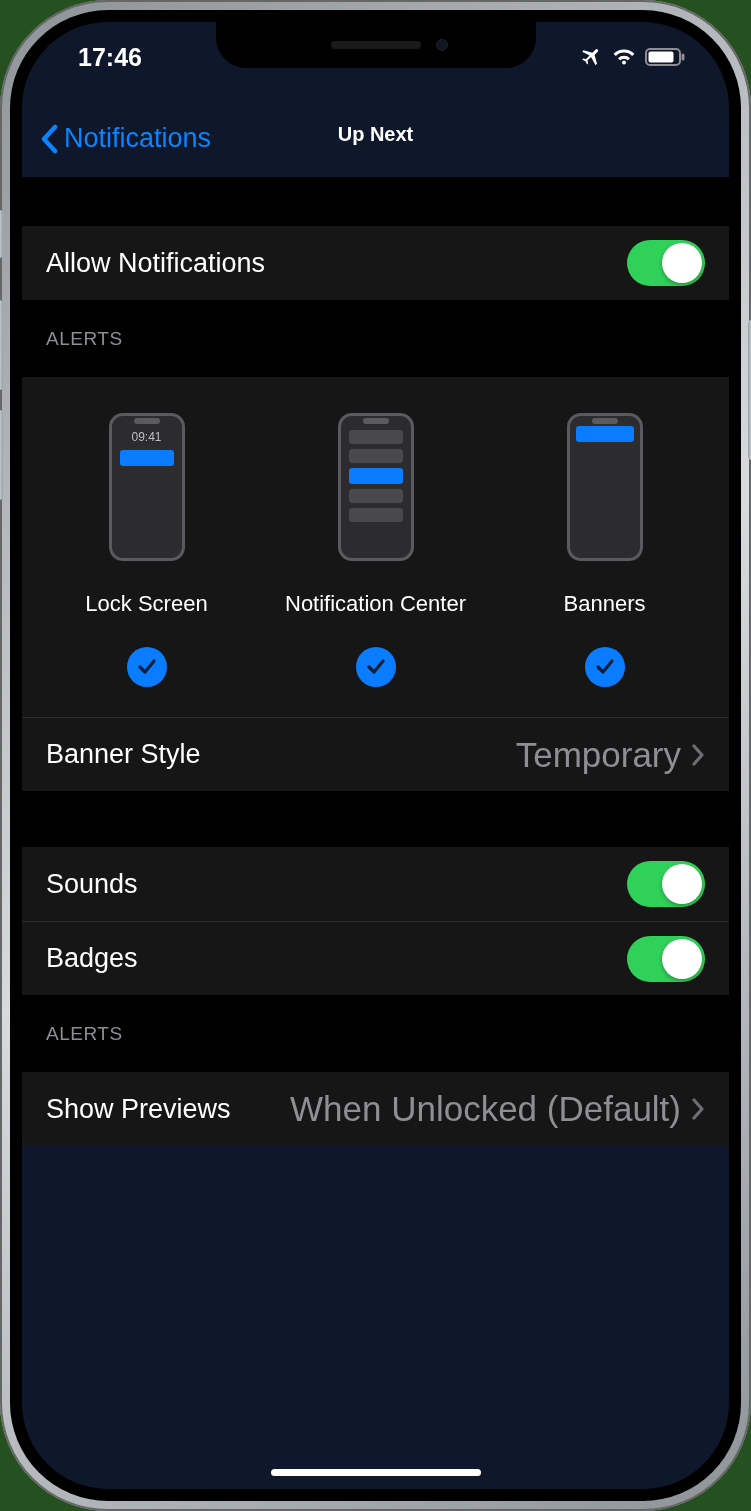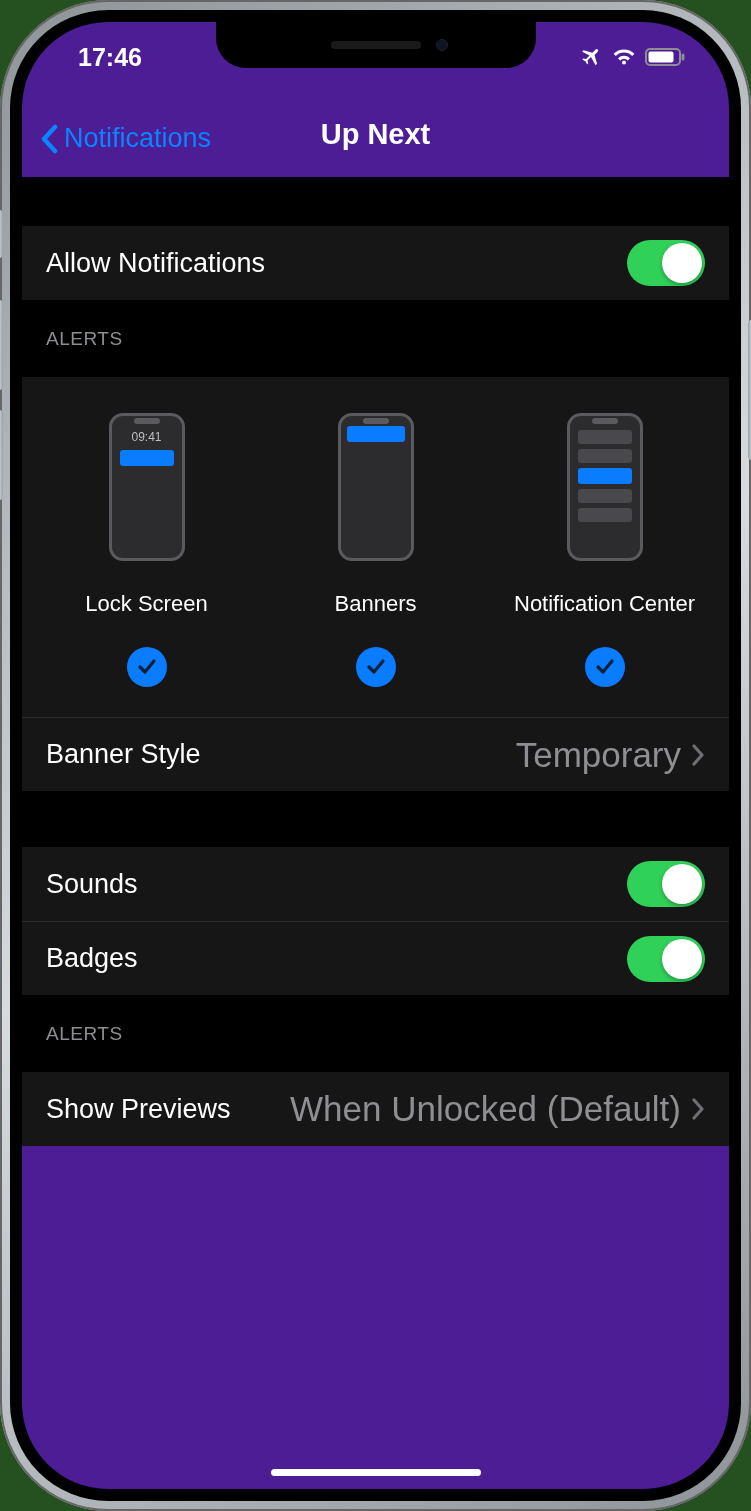--- a/index.html
+++ b/index.html
@@ -13,21 +13,21 @@
     .device-inner {
       width: 100%; height: 100%; background:#000;
       border-radius: 98px; padding: 12px; position: relative;
     }
     .side-btn { position: absolute; background: linear-gradient(90deg,#9aa0a6,#d0d4d7,#9aa0a6); border-radius: 4px; width: 8px; }
     .side-btn.l1 { left: -5px; top: 210px; height: 48px; }
     .side-btn.l2 { left: -5px; top: 300px; height: 90px; }
     .side-btn.l3 { left: -5px; top: 410px; height: 90px; }
     .side-btn.r1 { right: -5px; top: 320px; height: 140px; }
     .screen {
-      width: 100%; height: 100%; background:#4c1d95; border-radius: 86px;
+      width: 100%; height: 100%; background:#0f172a; border-radius: 86px;
       overflow: hidden; position: relative; color:#fff;
     }
     .notch {
       position: absolute; top: 0; left: 50%; transform: translateX(-50%);
       width: 320px; height: 46px; background:#000; border-radius: 0 0 30px 30px;
       z-index: 5; display:flex; justify-content:center; align-items:center;
     }
     .notch .speaker { width:90px; height:8px; background:#1a1a1a; border-radius:4px; }
     .notch .cam { width:12px; height:12px; background:#101525; border-radius:50%; position:absolute; right:88px; border:1px solid #222;}
     .status-bar {
@@ -35,21 +35,21 @@
       padding: 0 44px 0 56px; font-size: 25px; font-weight:600;
     }
     .status-right { display:flex; gap:8px; align-items:center; }
     .status-right svg { display:block; }
     .nav-bar {
       height: 86px; display:flex; align-items:center; position:relative;
       border-bottom: 0.5px solid #000; padding: 0 18px;
     }
     .nav-back { display:flex; align-items:center; color:#0a84ff; font-size:27px;margin-top:8px; }
     .nav-back svg { margin-right:4px; }
-    .nav-title { position:absolute; left:0; right:0; text-align:center; font-size:29px; font-weight:600; }
+    .nav-title { position:absolute; left:0; right:0; text-align:center; font-size:20px; font-weight:600; }
     .nav-title span { display:inline-block; }
 
     .content { background:#000; }
     .group-spacer-sm { height: 48px; }
     .group-spacer { height: 56px; }
     .group-header { font-size:19px; color:#8e8e93; letter-spacing:0.5px; padding: 28px 24px 27px; }
 
     .cell {
       background:#161616; min-height:74px; display:flex; align-items:center;
       padding: 0 24px; font-size:27px;justify-content:flex-end;
@@ -160,40 +160,40 @@
             <div class="check-circle">
               <svg width="22" height="22" viewBox="0 0 22 22">
                   <path fill="none" stroke="#08203a" stroke-width="3.2" stroke-linecap="round" stroke-linejoin="round" d="m4 11 5 5 9-11"></path>
                 </svg>
             </div>
           </div>
 
           <div class="alert-opt">
             <div class="mini-phone">
               <div class="nub"></div>
-              <div class="bar-blue" style="position:absolute;top:10px;left:6px;right:6px;height:16px;"></div>
-            </div>
-            <div class="caption">Banners</div>
-            <div class="check-circle">
-              <svg width="22" height="22" viewBox="0 0 22 22">
-                  <path fill="none" stroke="#08203a" stroke-width="3.2" stroke-linecap="round" stroke-linejoin="round" d="m4 11 5 5 9-11"></path>
-                </svg>
-            </div>
-          </div>
-
-          <div class="alert-opt">
-            <div class="mini-phone">
-              <div class="nub"></div>
               <div class="bar-grey" style="position:absolute;top:14px;left:8px;right:8px;height:14px;"></div>
               <div class="bar-grey" style="position:absolute;top:33px;left:8px;right:8px;height:14px;"></div>
               <div class="bar-blue" style="position:absolute;top:52px;left:8px;right:8px;height:16px;"></div>
               <div class="bar-grey" style="position:absolute;top:73px;left:8px;right:8px;height:14px;"></div>
               <div class="bar-grey" style="position:absolute;top:92px;left:8px;right:8px;height:14px;"></div>
             </div>
             <div class="caption">Notification Center</div>
+            <div class="check-circle">
+              <svg width="22" height="22" viewBox="0 0 22 22">
+                  <path fill="none" stroke="#08203a" stroke-width="3.2" stroke-linecap="round" stroke-linejoin="round" d="m4 11 5 5 9-11"></path>
+                </svg>
+            </div>
+          </div>
+
+          <div class="alert-opt">
+            <div class="mini-phone">
+              <div class="nub"></div>
+              <div class="bar-blue" style="position:absolute;top:10px;left:6px;right:6px;height:16px;"></div>
+            </div>
+            <div class="caption">Banners</div>
             <div class="check-circle">
               <svg width="22" height="22" viewBox="0 0 22 22">
                   <path fill="none" stroke="#08203a" stroke-width="3.2" stroke-linecap="round" stroke-linejoin="round" d="m4 11 5 5 9-11"></path>
                 </svg>
             </div>
           </div>
         </div>
 
         <div class="cell" style="border-top:0.5px solid #2c2c2e">
           <span class="label">Banner Style</span>

